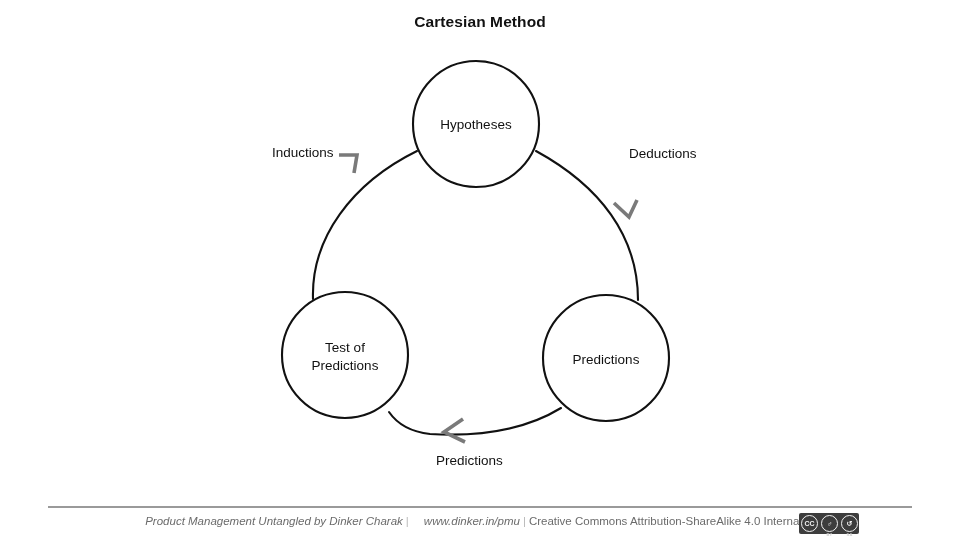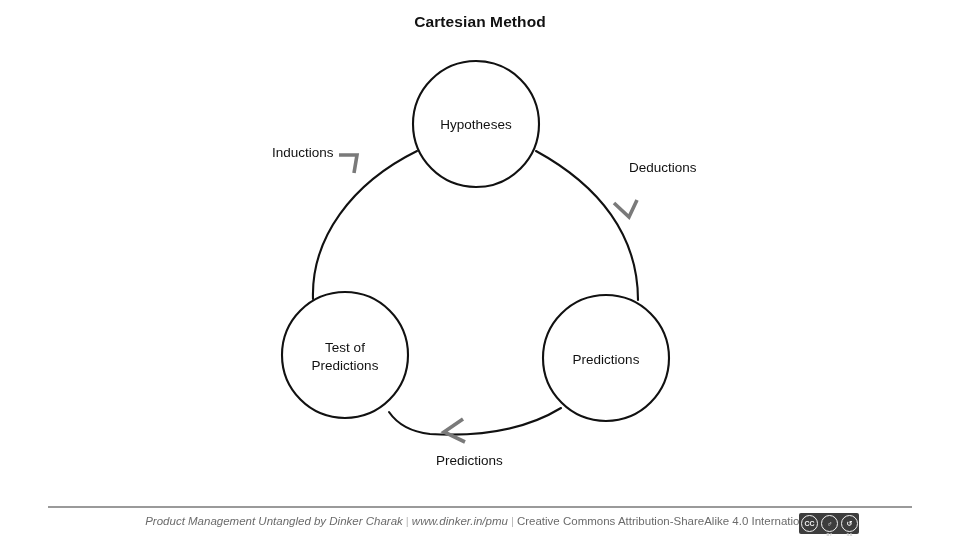--- a/index.html
+++ b/index.html
@@ -45,42 +45,42 @@
     font-size: 13.5px;
     fill: #111111;
   }
   .edge-label {
     position: absolute;
     font-size: 13.5px;
     color: #111111;
     white-space: nowrap;
   }
   #label-inductions { left: 264px; top: 145px; margin-left: 8px; }
-  #label-deductions { left: 629px; top: 160px; text-align: right; }
+  #label-deductions { left: 629px; top: 146px; text-align: right; }
   #label-observations { left: 436px; top: 453px; }
 
   .footer-rule {
     position: absolute;
     left: 48px;
     top: 506px;
     width: 864px;
     height: 2px;
     background: #9a9a9a;
   }
   .footer-text {
     position: absolute;
     left: 0;
     top: 515px;
     width: 960px;
     text-align: center;
     font-size: 11.5px;
     color: #6b6b6b;
     white-space: nowrap;
   }
-  .footer-text .ital { font-style: italic; }
+  .footer-text .ital { font-style: italic; margin-left: 12px; }
   .footer-text .sep { color: #b9b9b9; padding: 0 3px; font-style: normal; }
   .cc-badge {
     position: absolute;
     left: 799px;
     top: 513px;
     width: 59px;
     height: 21px;
     background: #3d3d3d;
     border-radius: 2px;
     display: flex;

